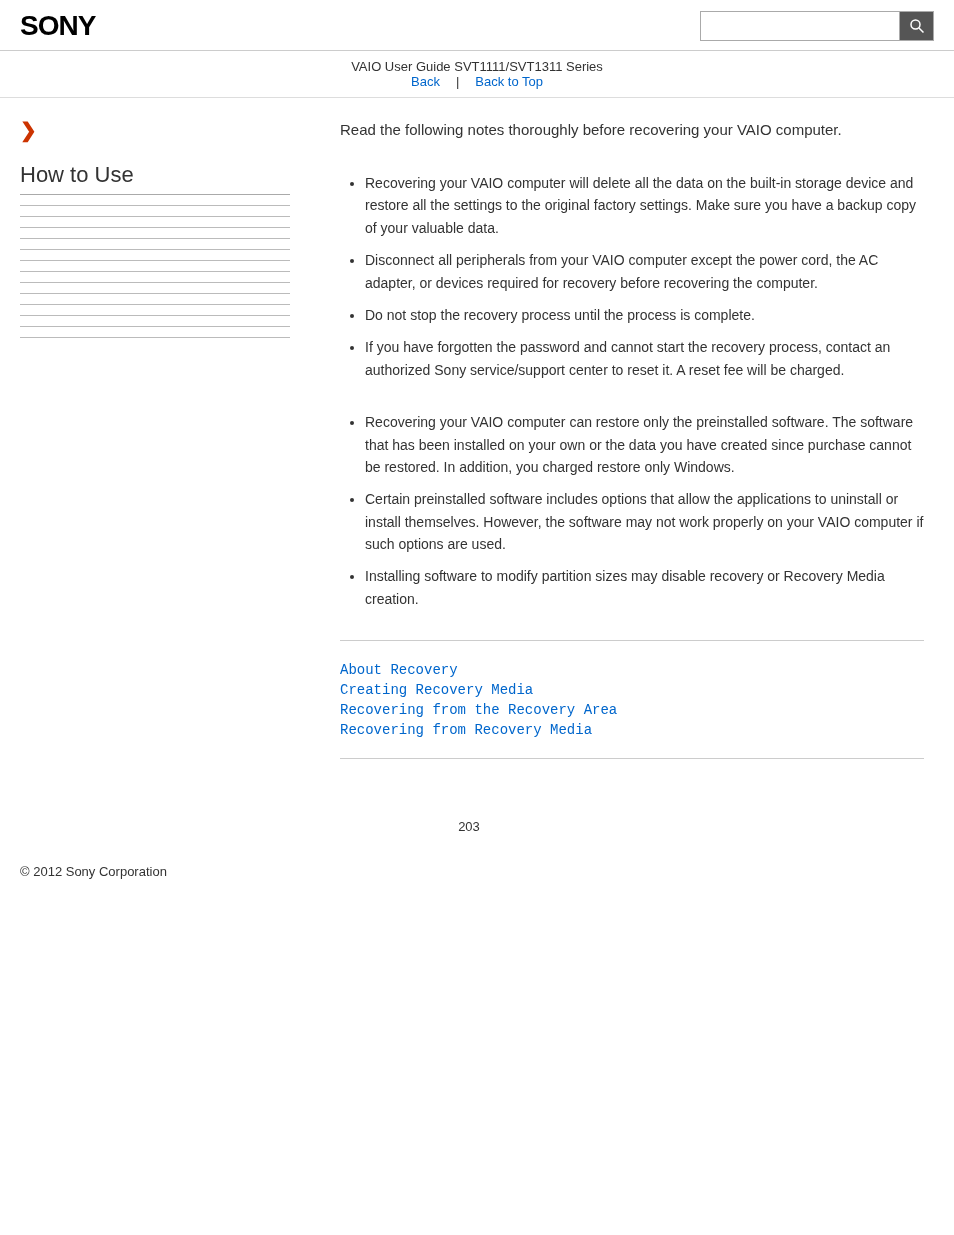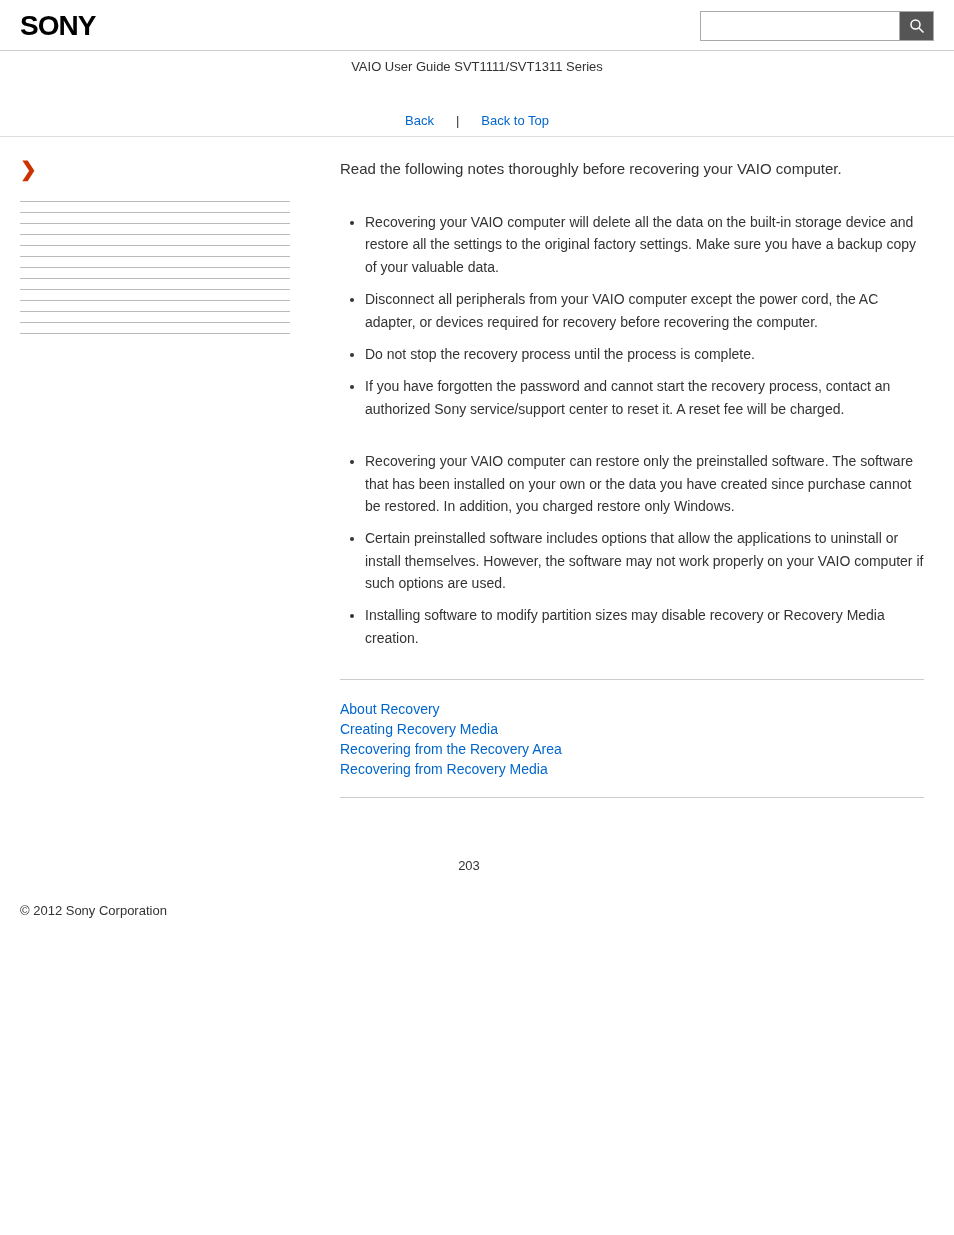--- a/index.html
+++ b/index.html
@@ -61,23 +61,22 @@
       padding: 8px 20px;
       border-bottom: 1px solid #ddd;
       flex-direction: column;
     }
     #breadcrumb-text {
       font-size: 13px;
       color: #333;
     }
     #nav-links {
       display: flex;
-      gap: 22px;
-      font-size: 13px;
-      margin-top: 39px;
+      gap: 16px;
+      font-size: 13px;
     }
     .nav-link {
       color: #0066cc;
       text-decoration: none;
       cursor: pointer;
     }
     .nav-separator {
       color: #333;
     }
     
@@ -136,20 +135,21 @@
       color: #333;
     }
     .section-divider {
       border: none;
       border-top: 1px solid #ccc;
       margin: 20px 0;
     }
     #links-section {
       margin-top: 21px;
       margin-bottom: 10px;
+      font-family: Liberation Mono, monospace;
     }
     .content-link {
       display: block;
       color: #0066cc;
       text-decoration: none;
       font-size: 14px;
       margin-bottom: 4px;
       cursor: pointer;
     }
     
@@ -188,20 +188,21 @@
     <a class="nav-link">Back</a>
     <span class="nav-separator">|</span>
     <a class="nav-link">Back to Top</a>
   </div>
 </div>
 
 <div id="main-container">
 
   <div id="sidebar">
     <div id="sidebar-arrow">❯</div>
+    <div id="sidebar-title">How to Use</div>
     <hr class="sidebar-divider">
     <hr class="sidebar-divider">
     <hr class="sidebar-divider">
     <hr class="sidebar-divider">
     <hr class="sidebar-divider">
     <hr class="sidebar-divider">
     <hr class="sidebar-divider">
     <hr class="sidebar-divider">
     <hr class="sidebar-divider">
     <hr class="sidebar-divider">

